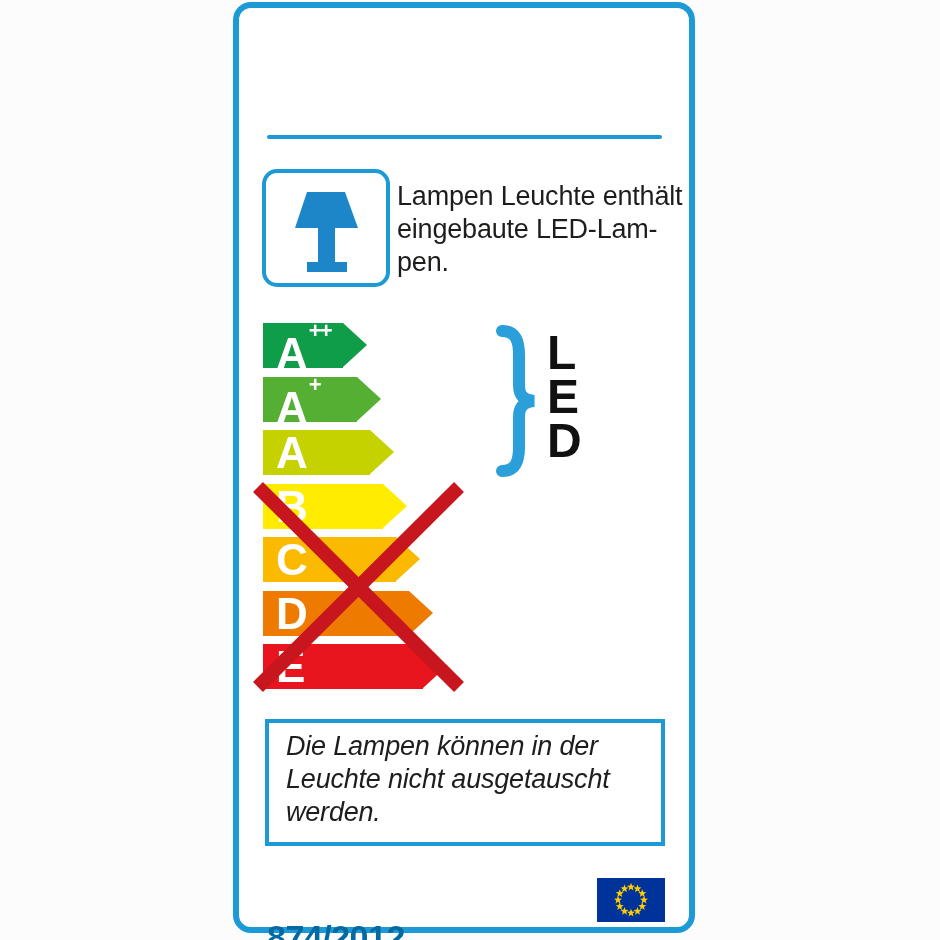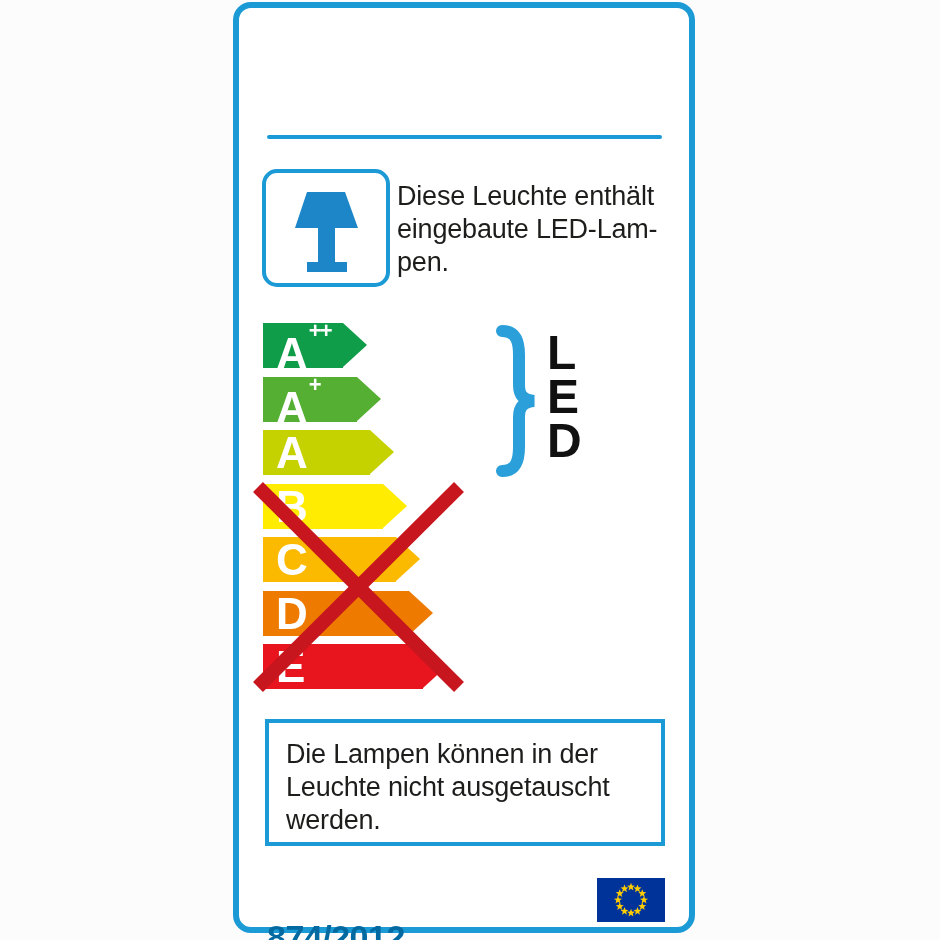--- a/index.html
+++ b/index.html
@@ -59,23 +59,24 @@
     font-size:48px;line-height:44px;font-weight:bold;color:#111;
     word-break:break-all;letter-spacing:0;
   }
   .red-x{position:absolute;left:12px;top:471px;width:215px;height:216px;pointer-events:none;}
   .info-box{
     position:absolute;left:26px;top:711px;width:400px;height:127px;
     box-sizing:border-box;border:4px solid var(--accent,#1c9ad6);
     background:#fff;
   }
   .info-text{
-    position:absolute;left:17px;top:15px;width:370px;
+    position:absolute;left:17px;top:7px;width:370px;
     font-size:27px;line-height:33px;white-space:pre-line;
     letter-spacing:-0.2px;
+    font-style:italic;
   }
   .reg-num{
     position:absolute;left:28px;top:910px;
     font-size:34px;font-weight:bold;color:#0369a1;letter-spacing:-0.5px;
   }
   .eu-flag{position:absolute;left:358px;top:870px;width:68px;height:44px;}
 </style>
 </head>
 <body>
 
@@ -85,21 +86,21 @@
     <div class="top-rule"></div>
 
     <div class="lamp-box">
       <svg viewBox="0 0 120 110" style="fill:var(--lamp,#1c86c8)">
         <polygon points="41,19 79,19 92,55 29,55"></polygon>
         <rect x="52" y="53" width="17" height="38"></rect>
         <rect x="41" y="89" width="40" height="10"></rect>
       </svg>
     </div>
 
-    <div class="pict-caption">Diese Leuchte enthält
+    <div class="pict-caption">Lampen Leuchte enthält
 eingebaute LED-Lam-
 pen.</div>
 
     <div class="arrows">
         <div class="arrow-row r0" style="--c: #0f9d49;">
           <span class="grade">A<sup>++</sup></span>
         </div>
         <div class="arrow-row r1" style="--c: #54af32;">
           <span class="grade">A<sup>+</sup></span>
         </div>

